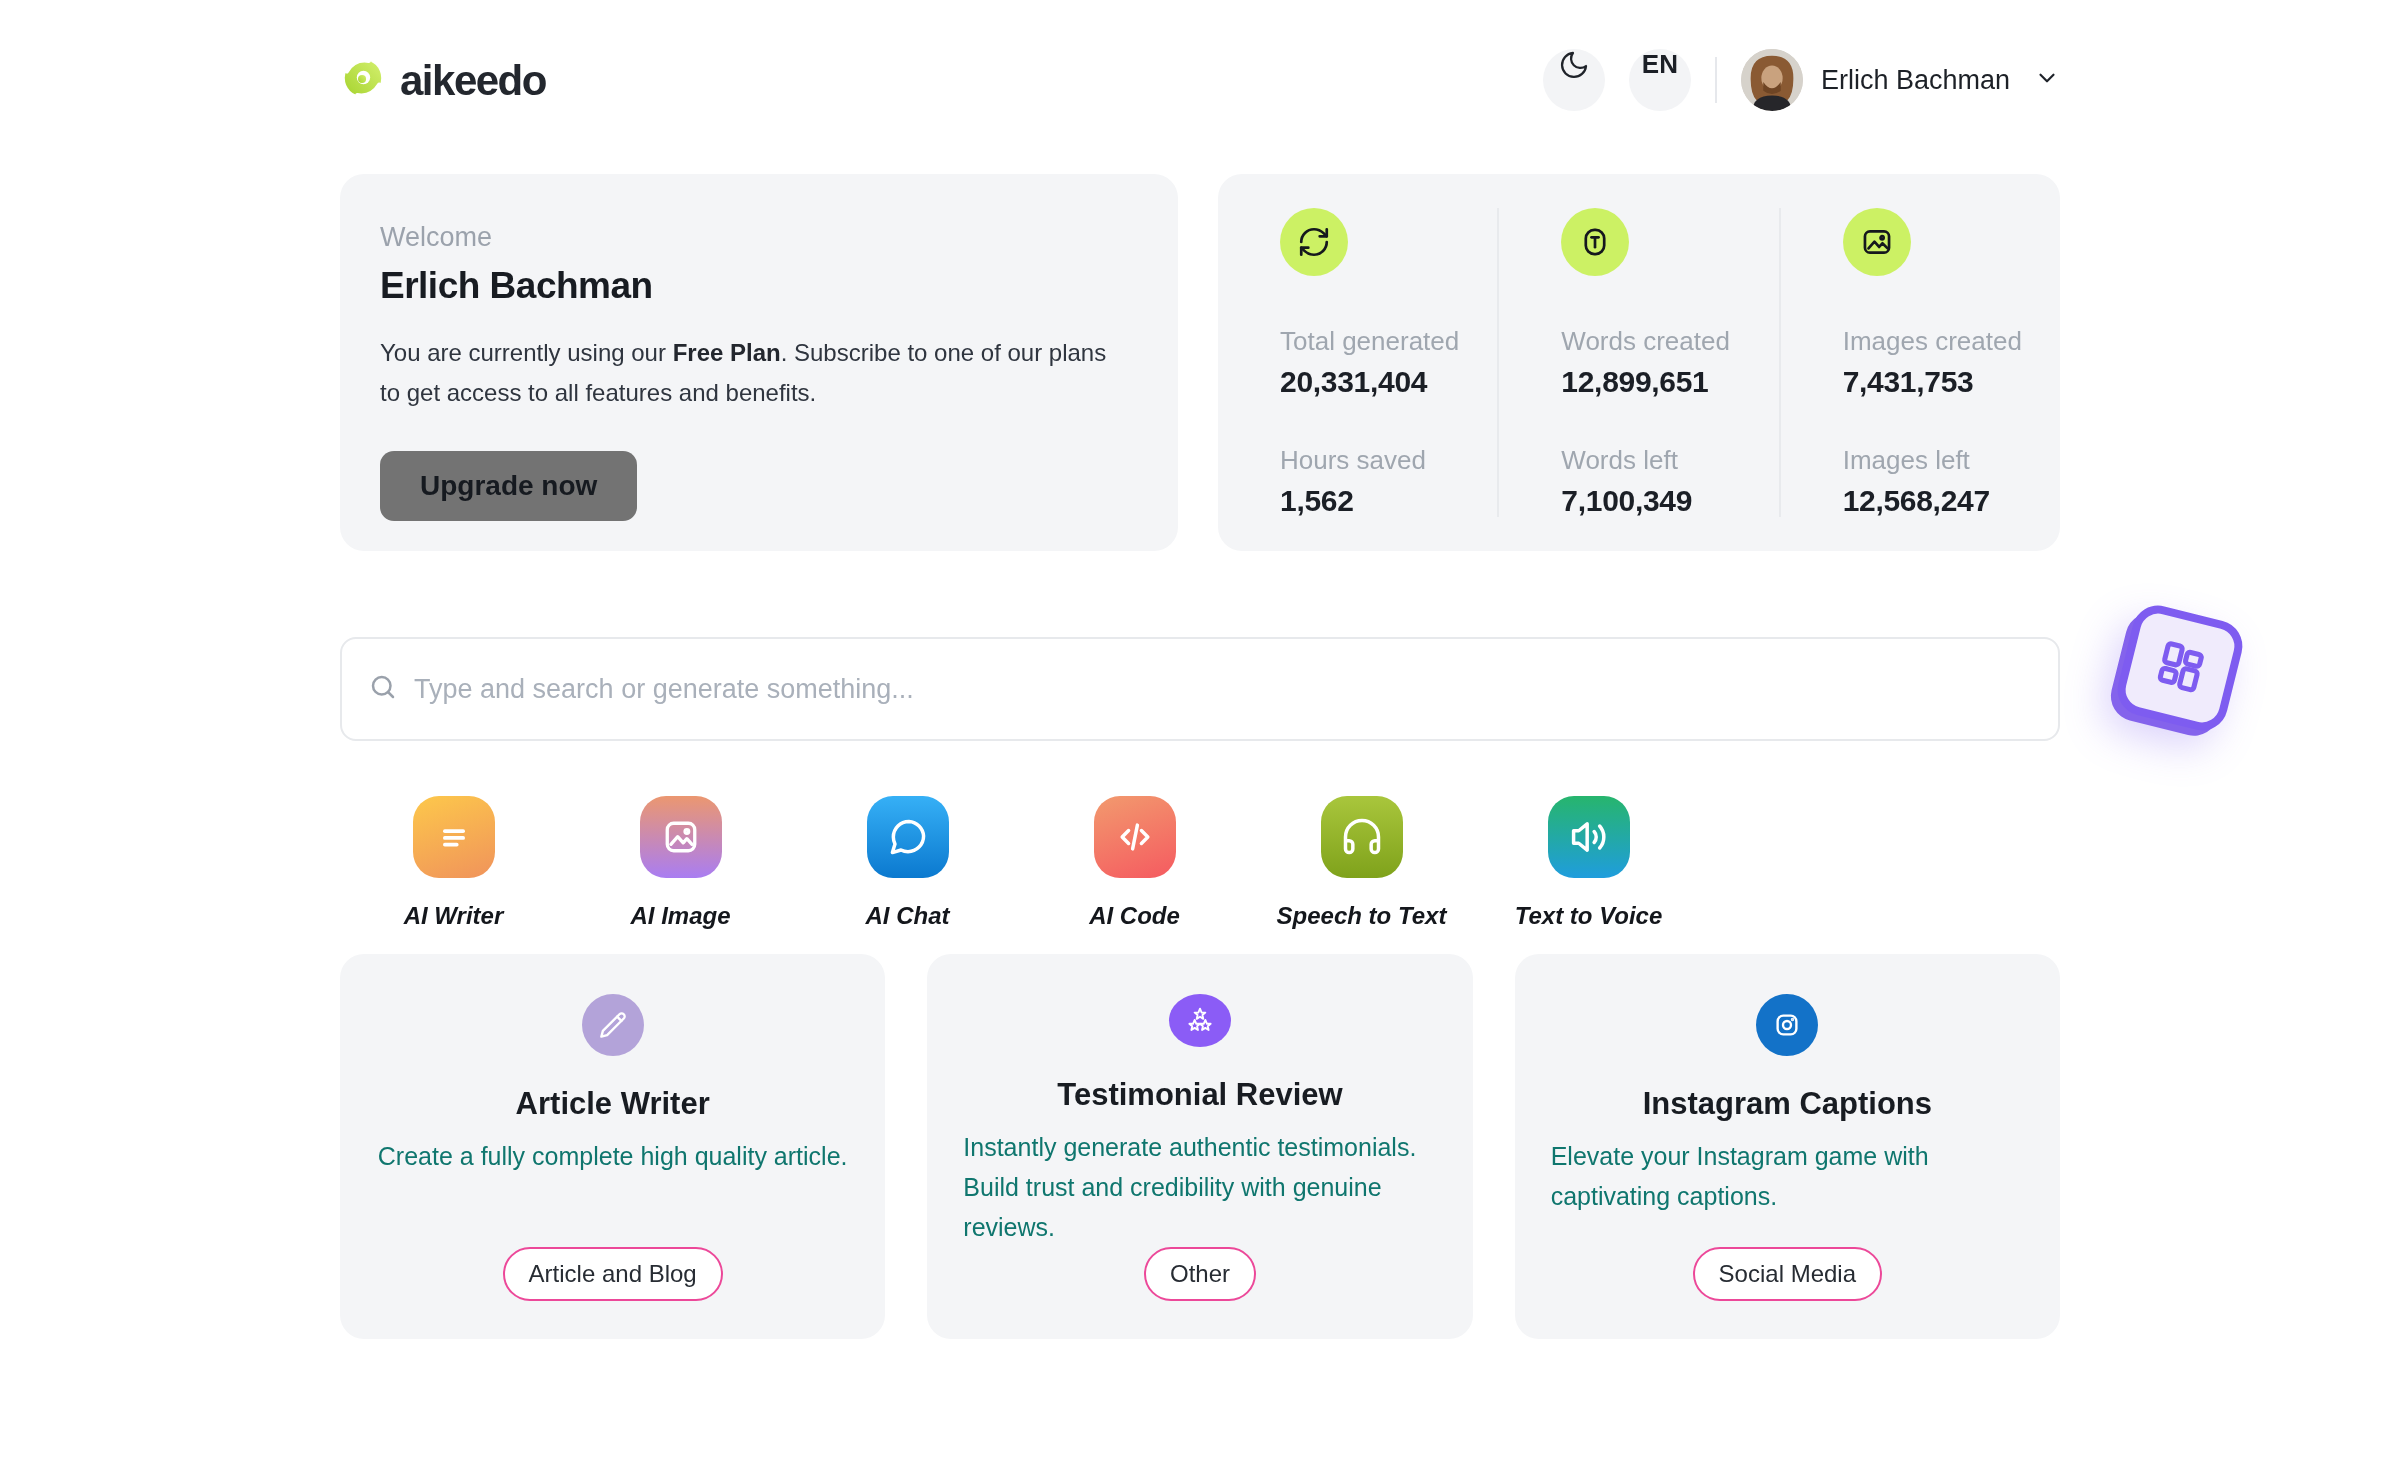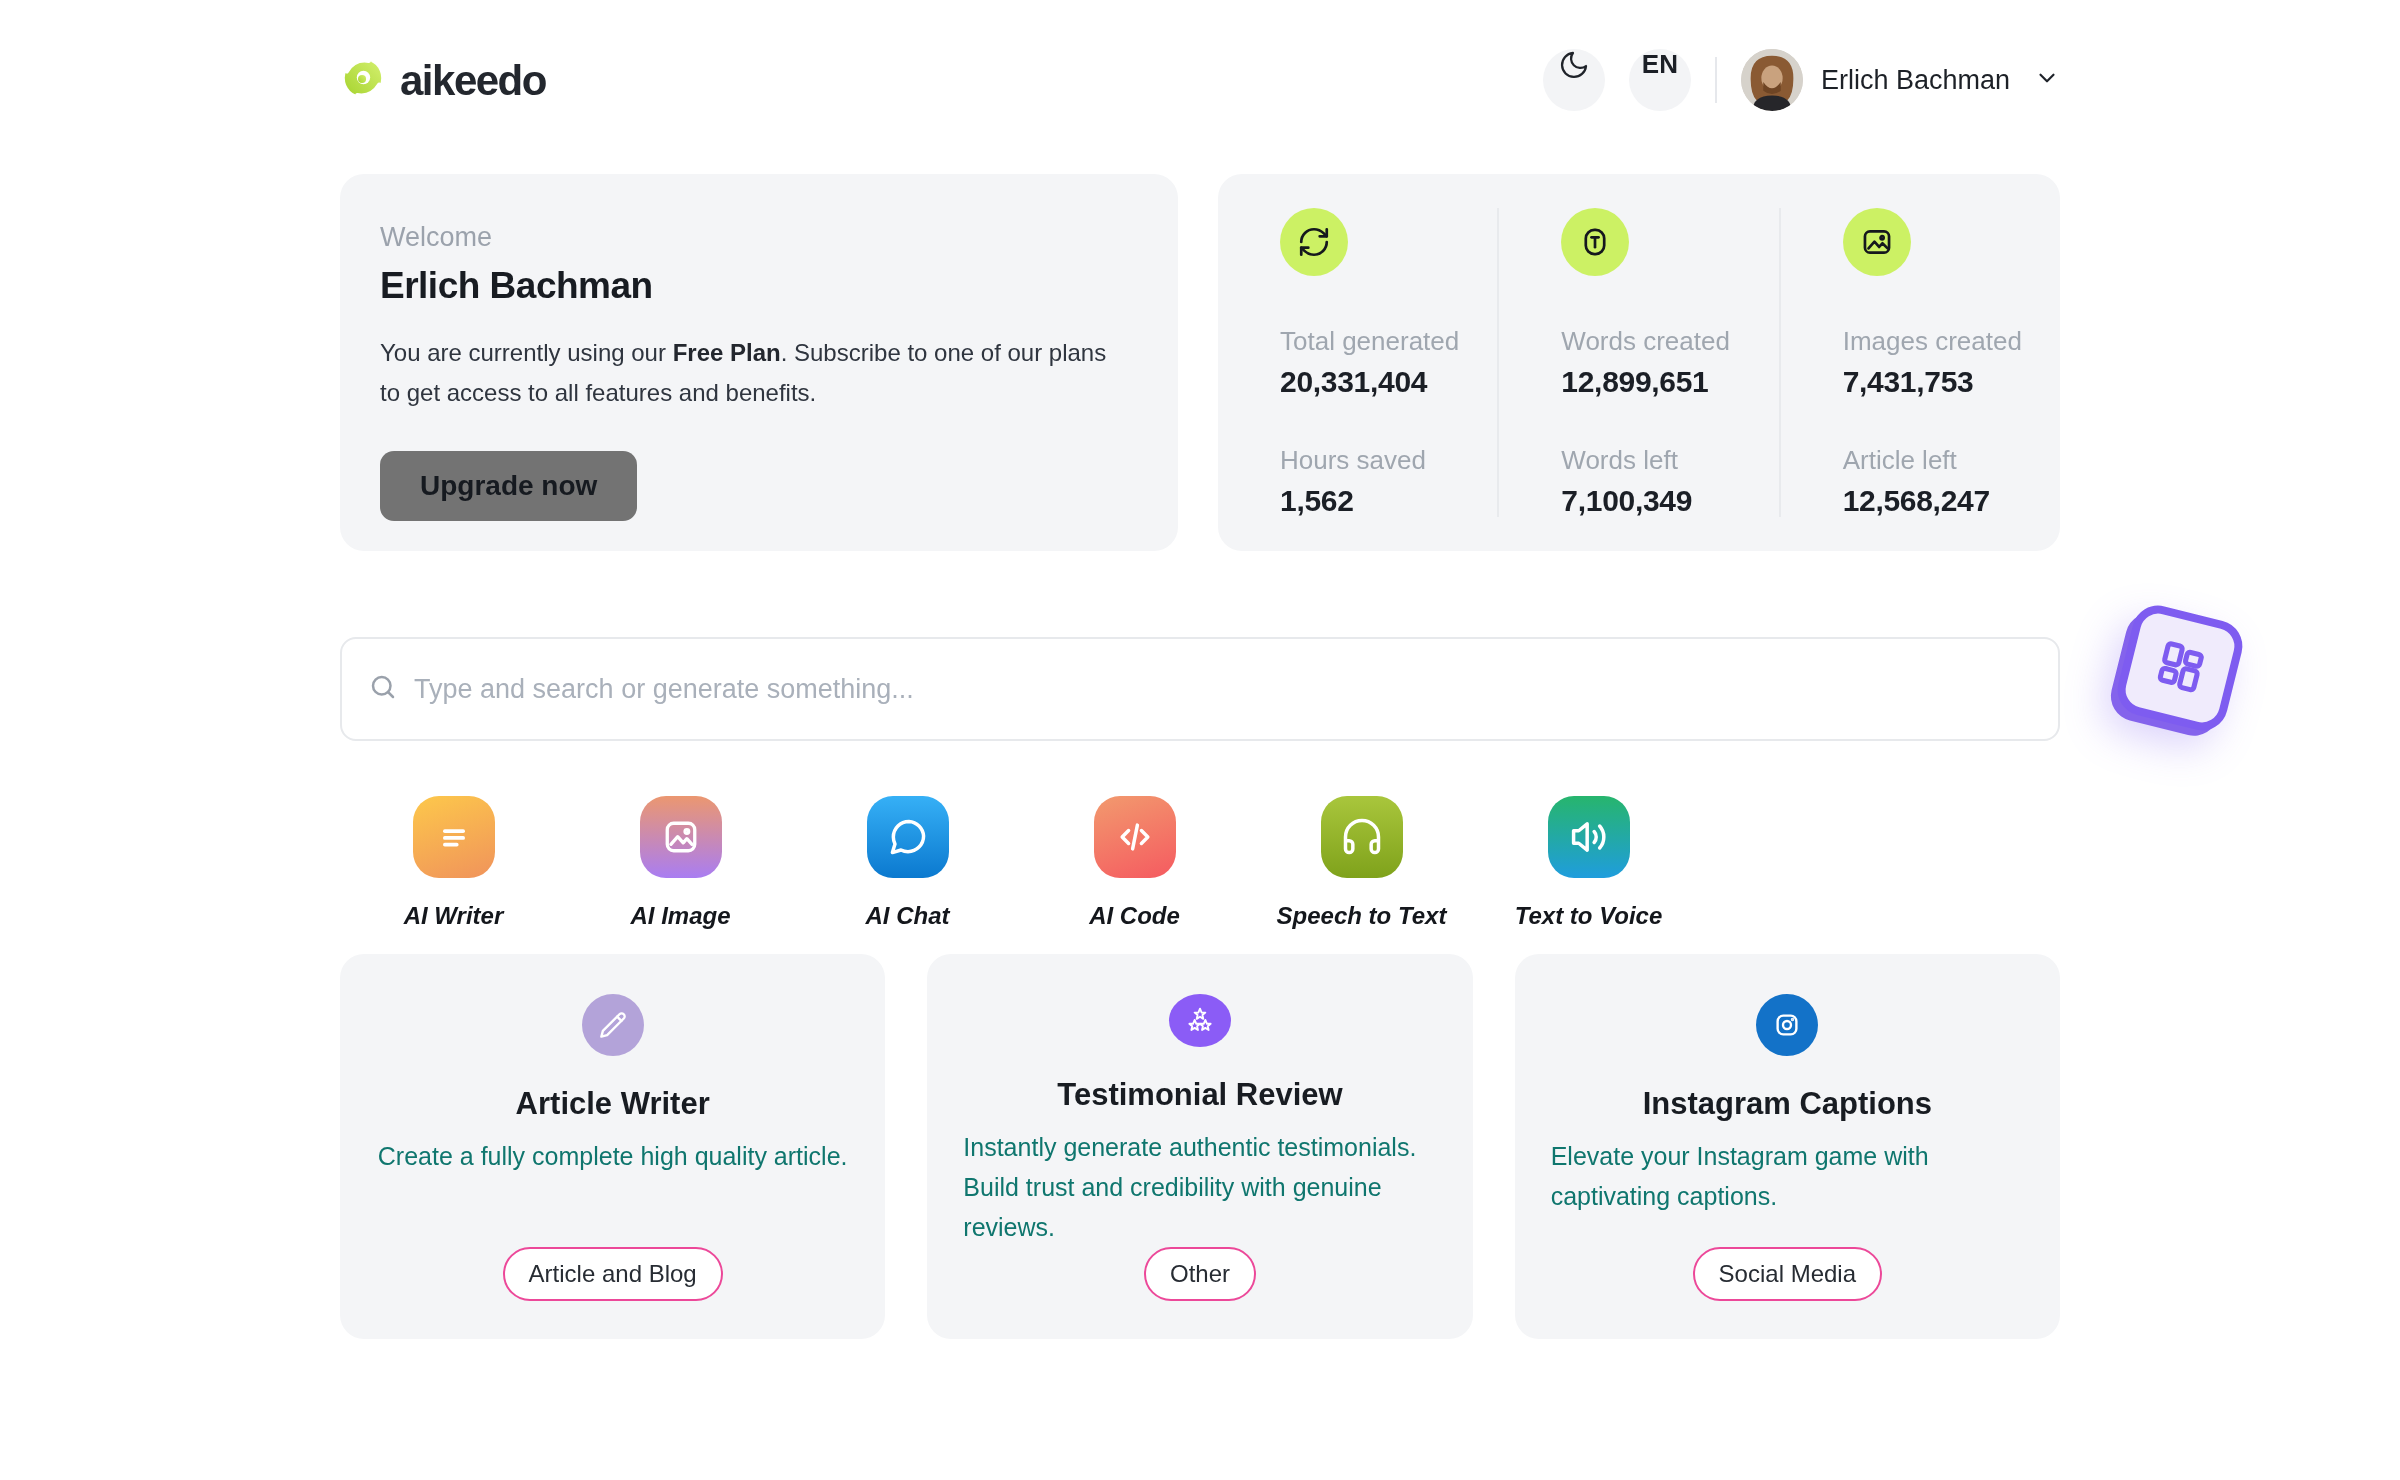--- a/index.html
+++ b/index.html
@@ -208,21 +208,21 @@
       <div class="stat-col">
         <span class="stat-ico">
           <svg width="34" height="34" viewBox="0 0 24 24" fill="none" stroke="#15181d" stroke-width="1.9" stroke-linecap="round" stroke-linejoin="round">
             <rect x="3.5" y="4.5" width="17" height="15" rx="3.5"></rect>
             <circle cx="15.6" cy="9" r="1.1"></circle>
             <path d="m6 16.5 4.2-4.7 3.3 3.7 2.3-2.6 3.7 3.6"></path>
           </svg>
         </span>
         <div class="stat-label">Images created</div>
         <div class="stat-value">7,431,753</div>
-        <div class="stat-label second">Article left</div>
+        <div class="stat-label second">Images left</div>
         <div class="stat-value">12,568,247</div>
       </div>
     </div>
   </section>
 
   <div class="search">
     <span>
       <svg width="30" height="30" viewBox="0 0 24 24" fill="none" stroke="#9aa1ab" stroke-width="2" stroke-linecap="round">
         <circle cx="11" cy="11" r="7"></circle>
           <path d="m20 20-3.8-3.8"></path>

